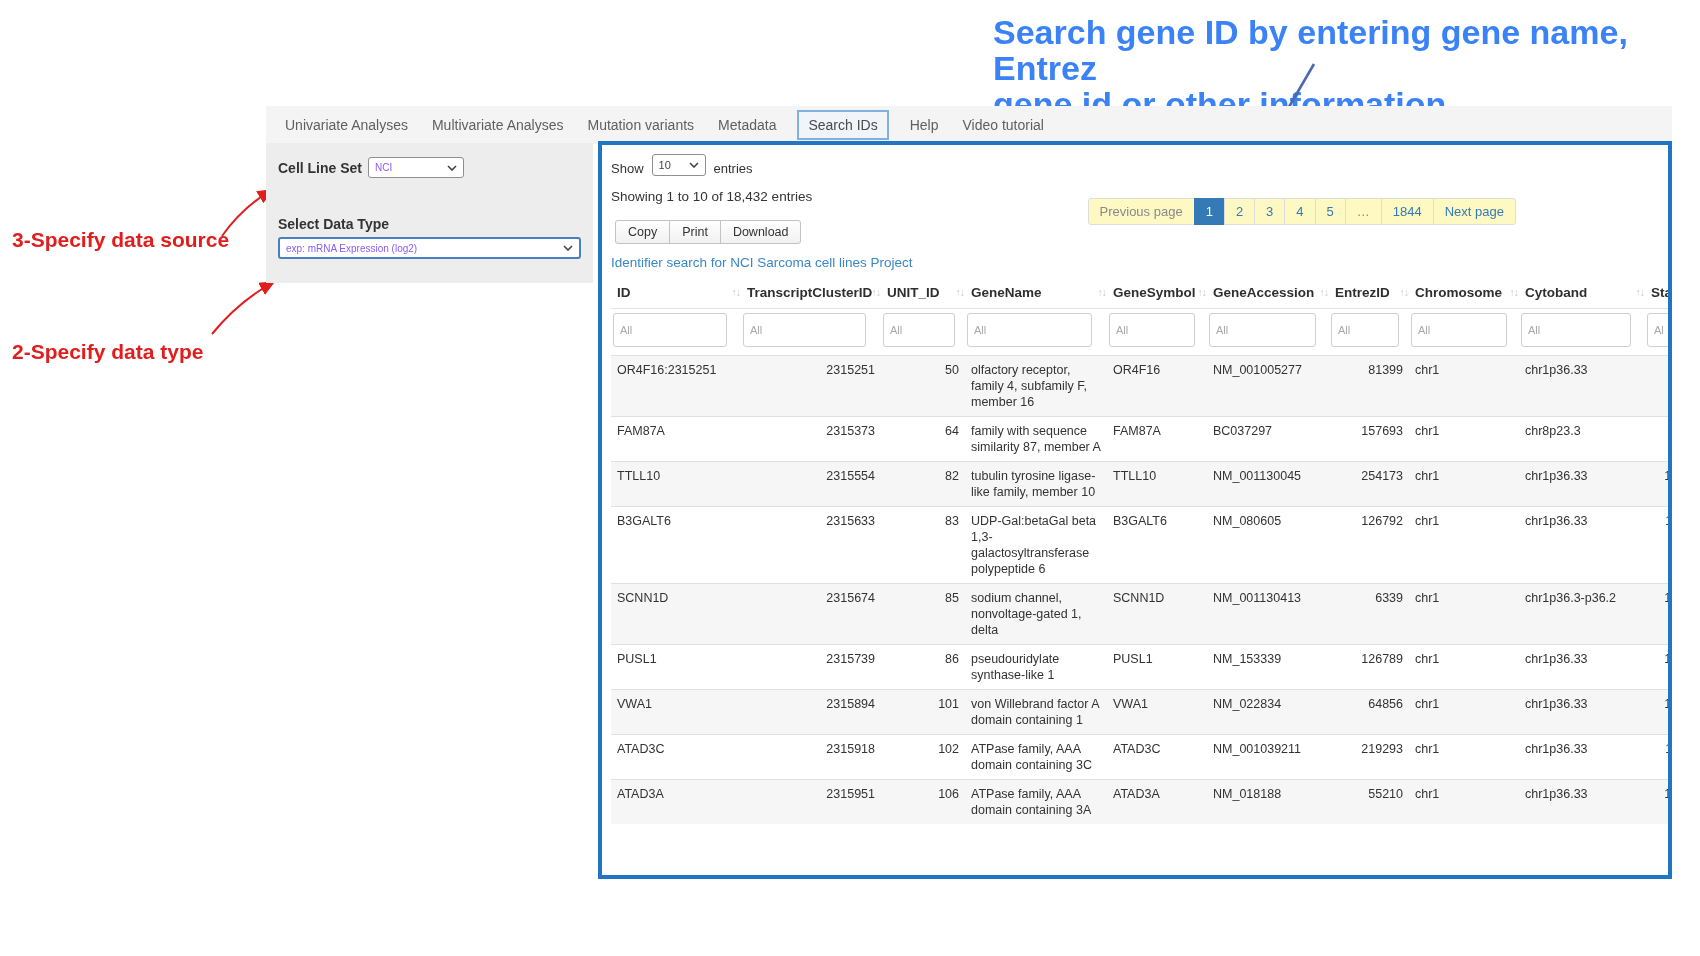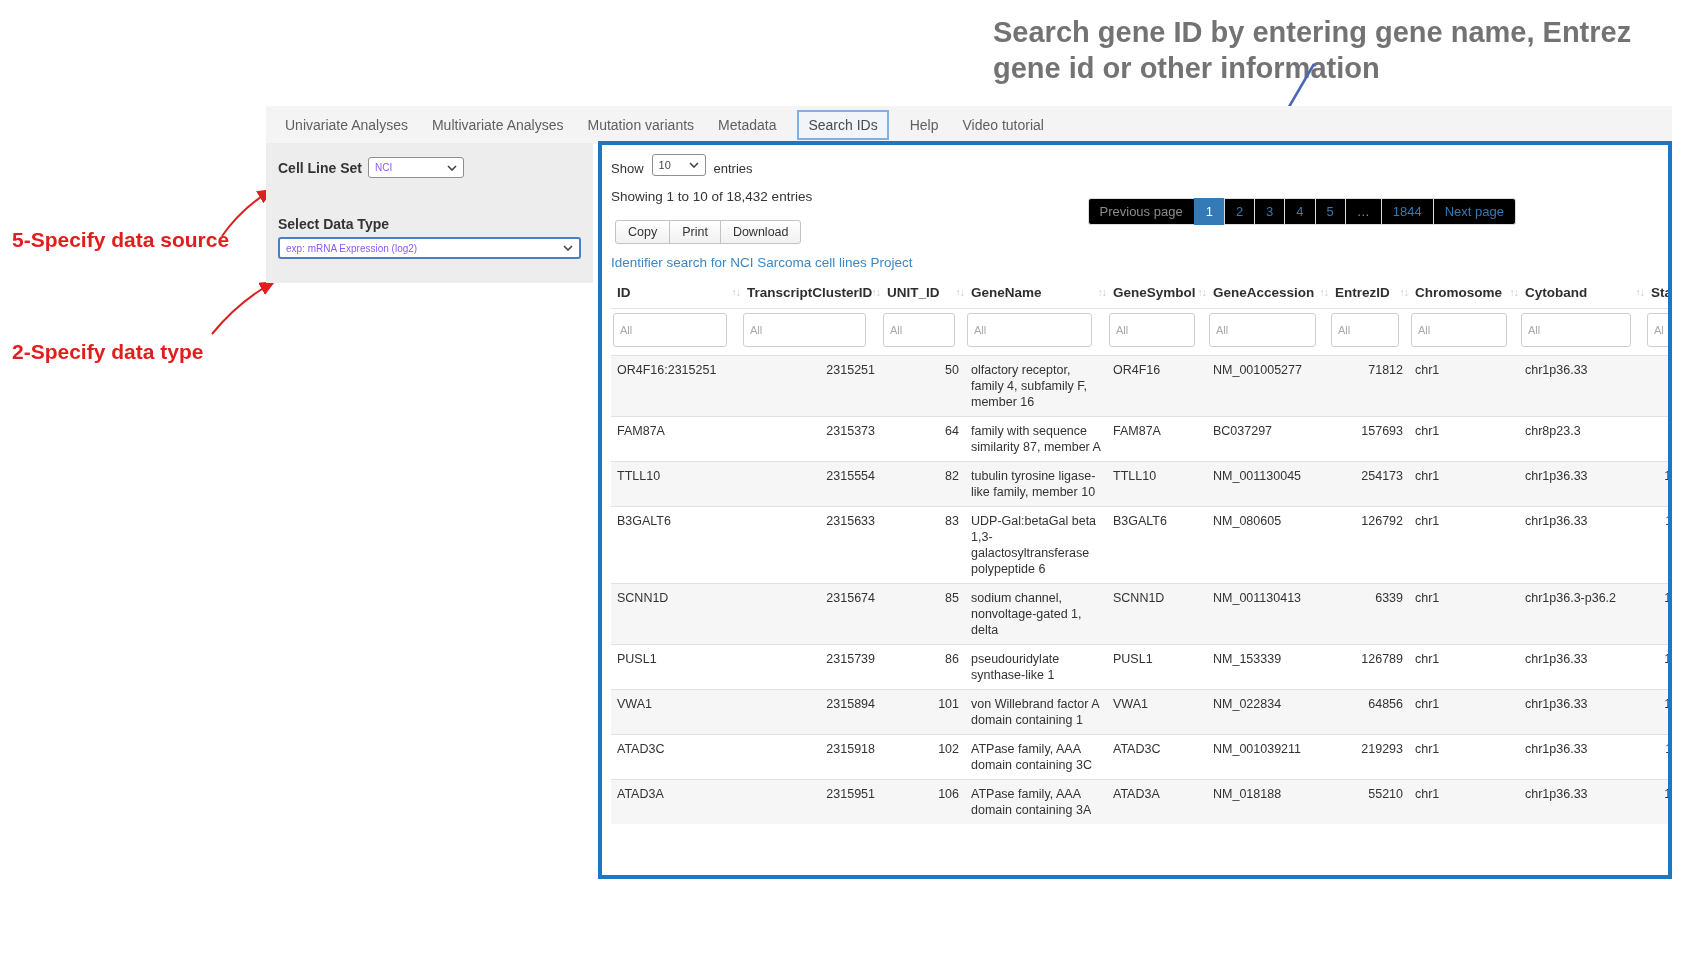--- a/index.html
+++ b/index.html
@@ -2,21 +2,21 @@
 <html><head>
 <meta charset="utf-8">
 <style>
   html,body{margin:0;padding:0;}
   body{
     width:1700px;height:956px;position:relative;background:#ffffff;
     font-family:"Liberation Sans", sans-serif;overflow:hidden;color:#333;
   }
   
   .note-blue{position:absolute;left:993px;top:14px;width:680px;
-    font-size:29px;font-weight:bold;color:#737373;line-height:36px;}
+    font-size:34px;font-weight:bold;color:#3b82f6;line-height:36px;}
   .note-red{position:absolute;font-size:21px;font-weight:bold;color:#e11d1d;}
   .note-red.n1{left:12px;top:228px;}
   .note-red.n2{left:12px;top:340px;}
   .arrow{position:absolute;overflow:visible;}
   
   .tabbar{position:absolute;left:266px;top:106px;width:1406px;height:38px;
     background:#f4f4f4;display:flex;align-items:center;gap:18px;
     padding:0 0 0 16px;box-sizing:border-box;font-size:14px;color:#5f5f5f;}
   .tab{padding:6px 3px;white-space:nowrap;cursor:default;}
   .tab.active{border:2px solid #7fb0df;padding:5px 9px;color:#4a4a4a;background:#f1f5f9;}
@@ -34,21 +34,21 @@
   .chev{flex:0 0 auto;margin-left:4px;}
   
   .panel{position:absolute;left:598px;top:141px;width:1074px;height:738px;
     background:#fff;border:4px solid #1f76c2;box-sizing:border-box;
     padding:9px 8px 0 9px;overflow:hidden;font-size:13px;}
   .show-row{display:flex;align-items:flex-end;gap:8px;height:22px;}
   .sel-show{width:54px;height:22px;font-size:11px;color:#444;}
   .showing{margin-top:13px;font-size:13.5px;color:#333;}
   .pagination{position:absolute;right:152px;top:53px;display:flex;font-size:13px;}
   .pg{border:1px solid #ddd;margin-left:-1px;padding:5px 11px;color:#337ab7;
-    background:#000000;cursor:default;white-space:nowrap;}
+    background:#fef9c3;cursor:default;white-space:nowrap;}
   .pg:first-child{border-radius:3px 0 0 3px;margin-left:0;color:#8a8a8a;}
   .pg:last-child{border-radius:0 3px 3px 0;}
   .pg.active{background:#337ab7;border-color:#337ab7;color:#fff;}
   .pg.dots{color:#8a8a8a;}
   .btn-row{margin-top:16px;display:flex;}
   .ebtn{border:1px solid #c3c3c3;margin-left:-1px;padding:4px 12px;font-size:12.5px;
     color:#333;background:linear-gradient(#ffffff,#f1f1f1);cursor:default;
     font-family:"Liberation Sans",sans-serif;}
   .ebtn:first-child{border-radius:3px 0 0 3px;margin-left:4px;}
   .ebtn:last-child{border-radius:0 3px 3px 0;}
@@ -97,21 +97,21 @@
 
 
 <div class="note-blue">
   <div>Search gene ID by entering gene name, Entrez</div>
   <div>gene id or other information</div>
 </div>
 <svg class="arrow" style="left:1258px;top:58px" width="64" height="88">
   <line x1="56" y1="6" x2="14" y2="78" stroke="#4a67b5" stroke-width="2.5" marker-end="url(#mblue)"></line>
 </svg>
 
-<div class="note-red n1">5-Specify data source</div>
+<div class="note-red n1">3-Specify data source</div>
 <svg class="arrow" style="left:218px;top:182px" width="64" height="60">
   <path d="M4,54 Q24,26 52,9" fill="none" stroke="#e11d1d" stroke-width="2" marker-end="url(#mred)"></path>
 </svg>
 
 <div class="note-red n2">2-Specify data type</div>
 <svg class="arrow" style="left:208px;top:272px" width="76" height="68">
   <path d="M4,62 Q30,30 64,11" fill="none" stroke="#e11d1d" stroke-width="2" marker-end="url(#mred)"></path>
 </svg>
 
 
@@ -208,21 +208,21 @@
         </tr>
       </thead>
     <tbody id="gtbody">
         <tr class="odd">
           <td>OR4F16:2315251</td>
           <td class="num">2315251</td>
           <td class="num">50</td>
           <td>olfactory receptor, family 4, subfamily F, member 16</td>
           <td>OR4F16</td>
           <td>NM_001005277</td>
-          <td class="num">71812</td>
+          <td class="num">81399</td>
           <td>chr1</td>
           <td>chr1p36.33</td>
           <td class="num">367647</td>
         </tr>
         <tr class="even">
           <td>FAM87A</td>
           <td class="num">2315373</td>
           <td class="num">64</td>
           <td>family with sequence similarity 87, member A</td>
           <td>FAM87A</td>

